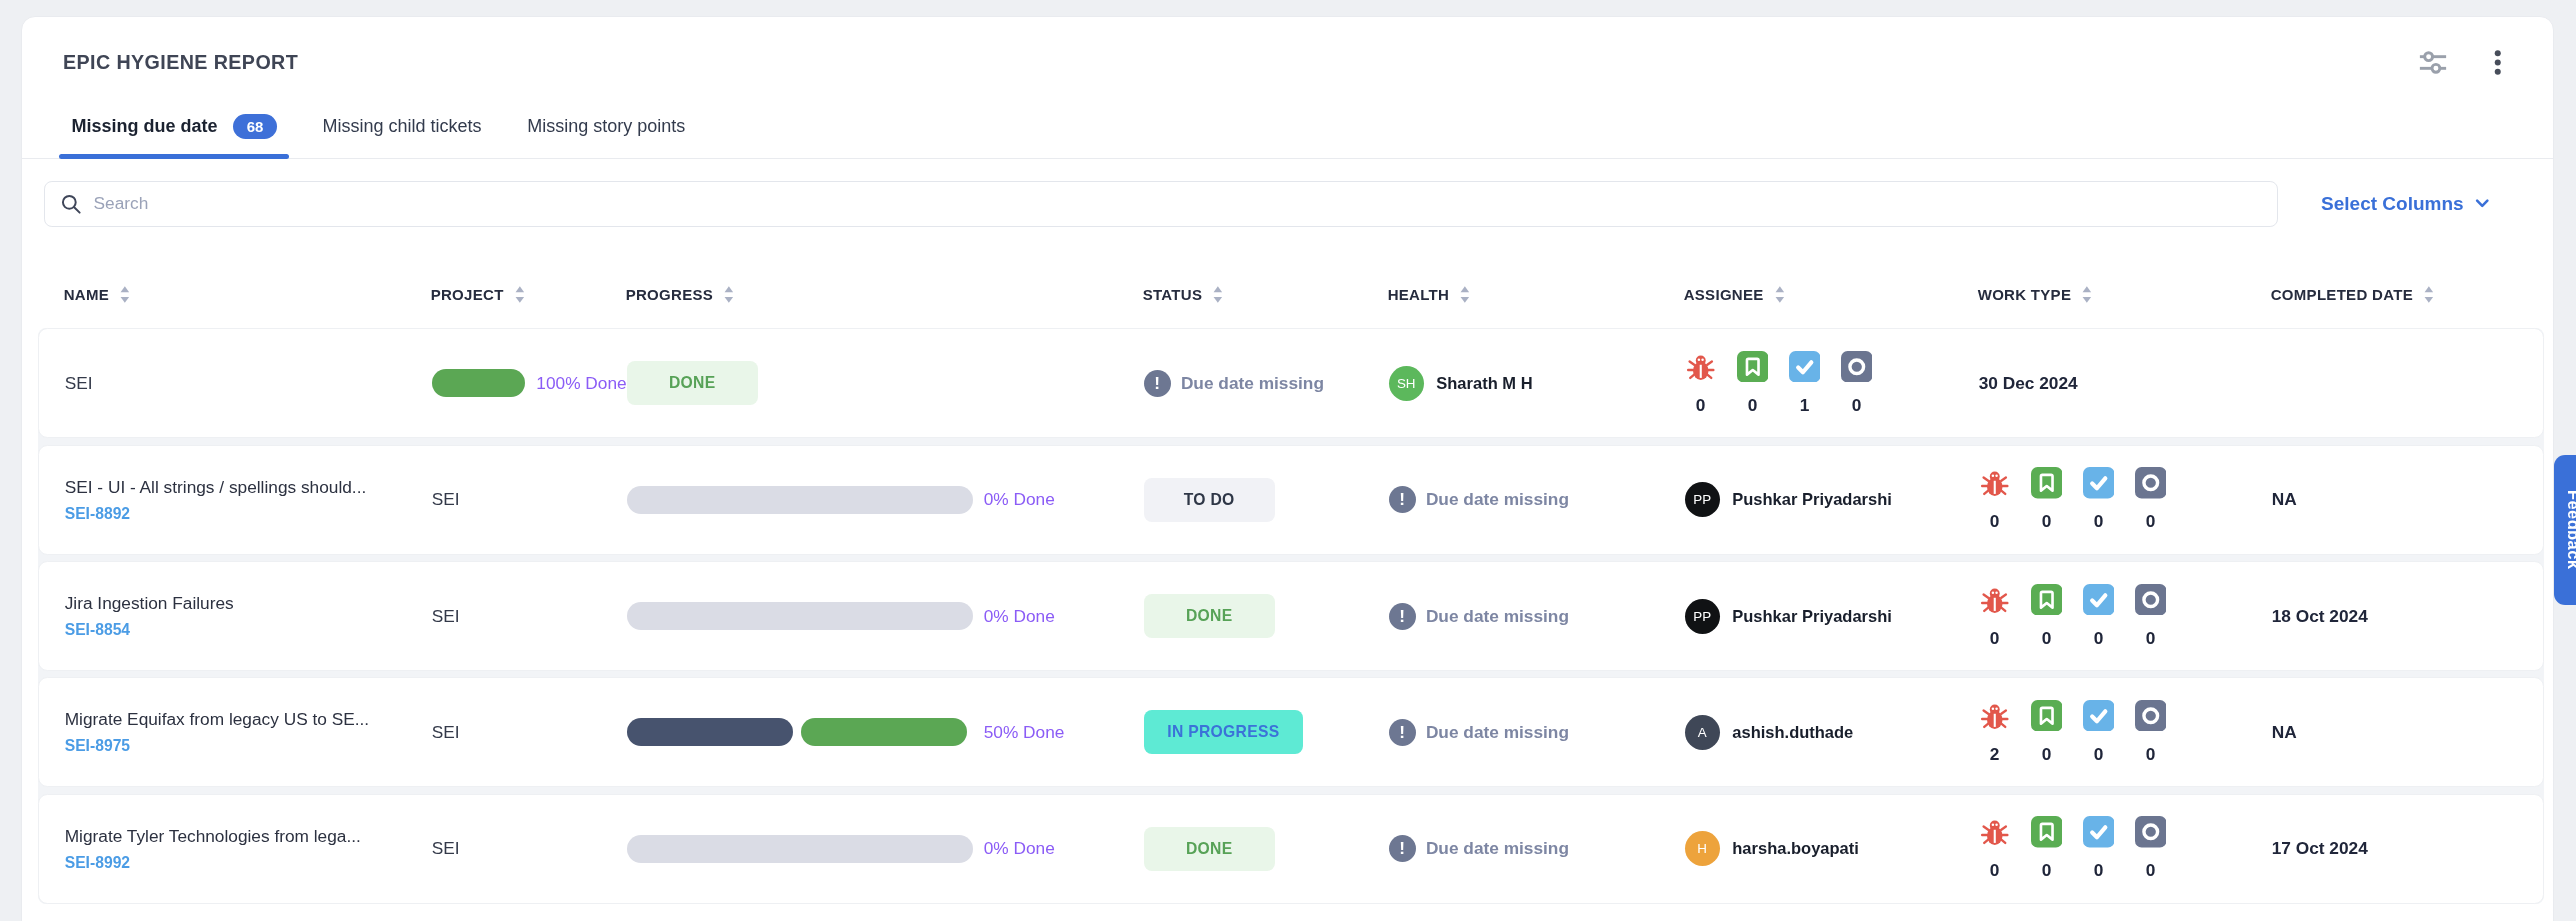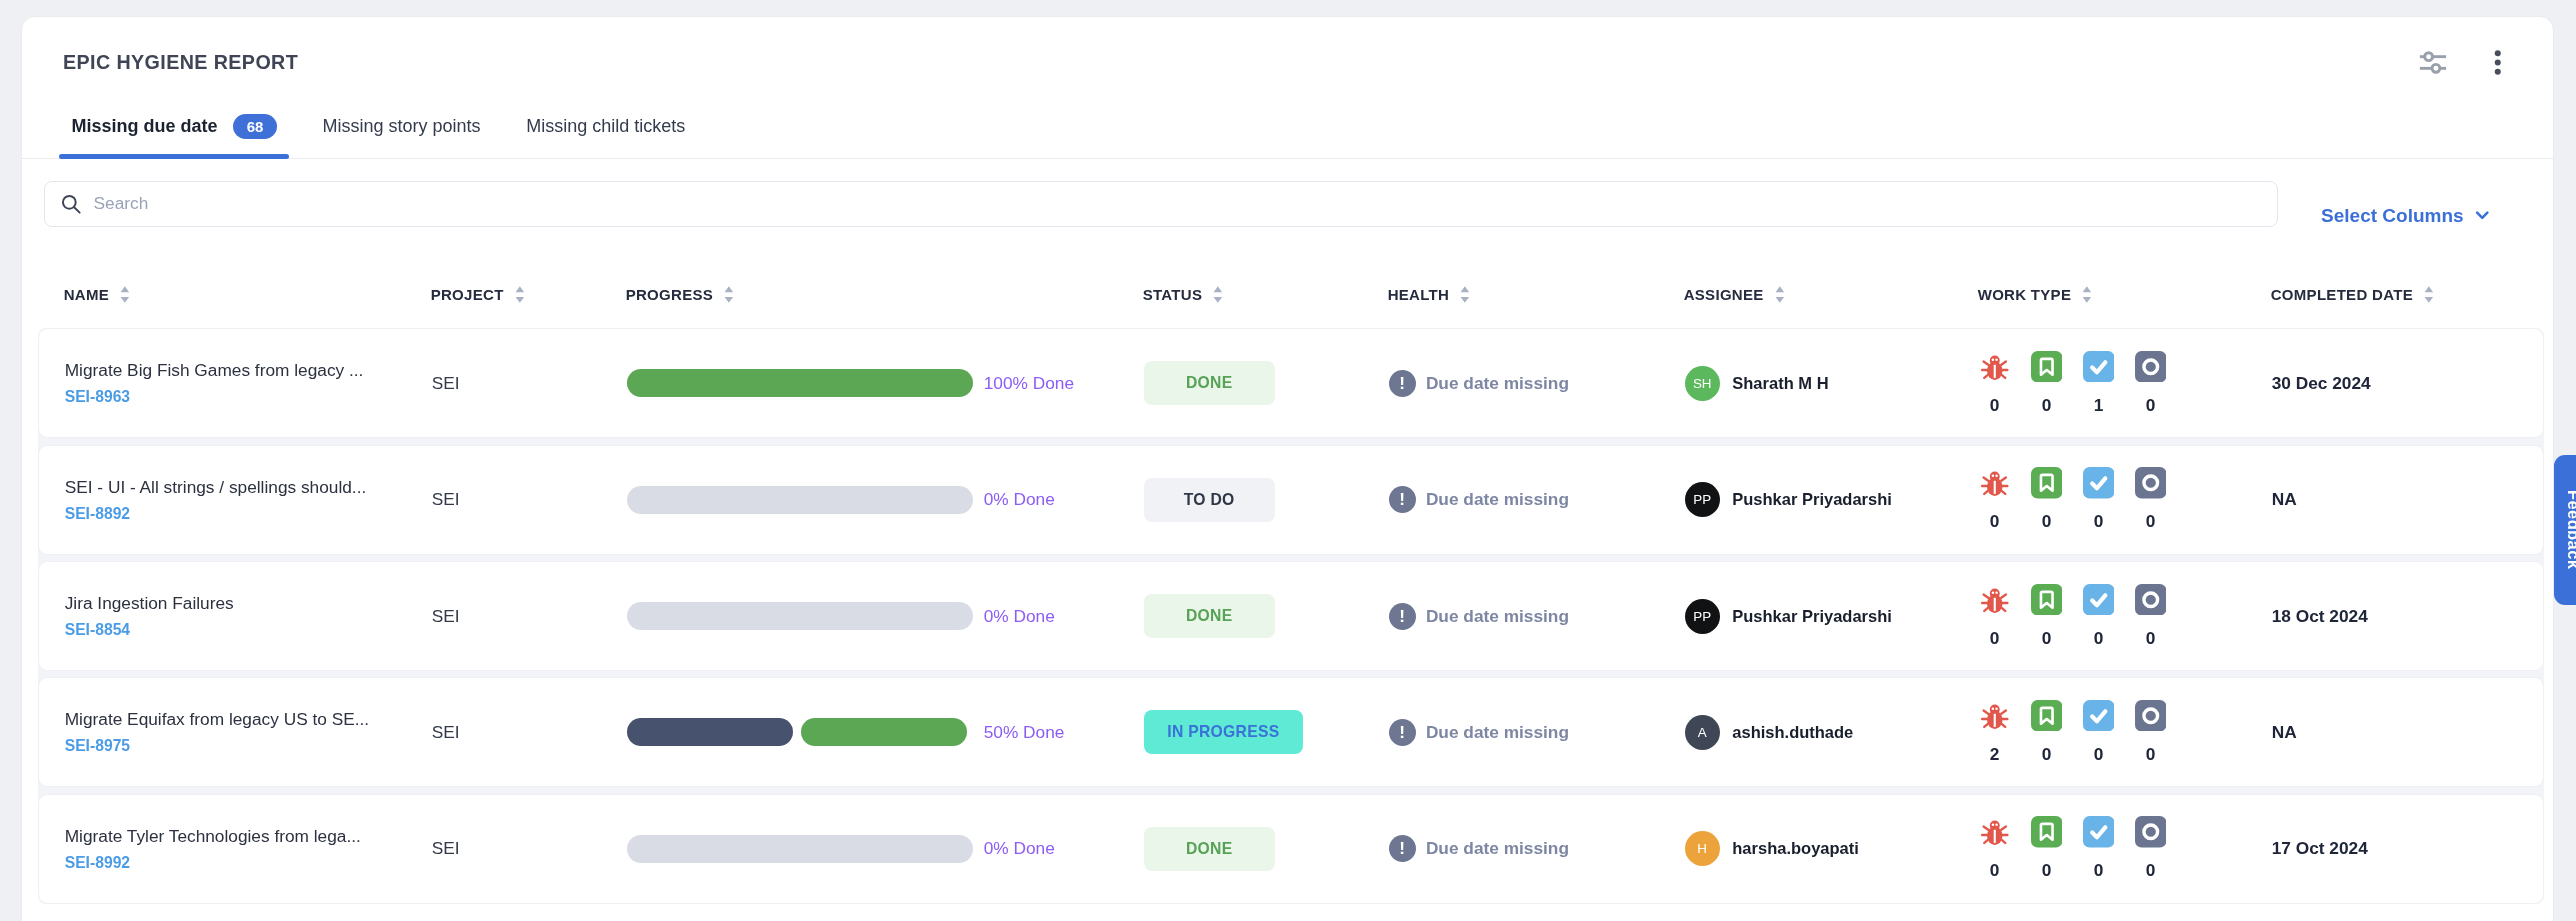--- a/index.html
+++ b/index.html
@@ -21,21 +21,21 @@
   .header-icons { display:flex; align-items:center; gap:23.6px; }
   .icon-btn { width:41px; height:41px; display:flex; align-items:center; justify-content:center; cursor:pointer; border-radius:6.3px; }
   
   .tabs-wrap { border-bottom:1.6px solid #e9ebef; margin-top:20.5px; }
   .tabs { display:flex; gap:20.5px; margin-left:37px; }
   .tab { position:relative; display:flex; align-items:center; gap:15.7px; padding:11px 12.6px 19px; font-size:18px; color:#333b4d; cursor:pointer; white-space:nowrap; }
   .tab.active { font-weight:700; color:#1b2230; }
   .tab.active::after { content:''; position:absolute; left:0; right:0; bottom:-1.6px; height:5.5px; background:#3a70d8; border-radius:3.1px; }
   .tab-badge { background:#3e70d8; color:#fff; border-radius:786px; font-size:15px; font-weight:700; padding:4.7px 13.4px; line-height:1; }
   
-  .search-row { display:flex; align-items:flex-end; margin:22px 61px 0 22px; gap:43px; }
+  .search-row { display:flex; align-items:center; margin:22px 61px 0 22px; gap:43px; }
   .search-box { flex:1; height:46px; border:1.6px solid #e3e6ec; border-radius:7.9px; background:#fff; display:flex; align-items:center; padding:0 14px; gap:11px; }
   .search-box input { border:none; outline:none; flex:1; font-size:17.3px; font-family:"Liberation Sans",sans-serif; color:#2c3140; background:transparent; }
   .search-box input::placeholder { color:#9aa2b8; }
   .select-columns { display:flex; align-items:center; gap:7.9px; color:#3a70d8; font-weight:700; font-size:19px; white-space:nowrap; cursor:pointer; }
   
   .grid { display:grid; grid-template-columns:367px 195px 517px 245px 296px 294px 293px auto; align-items:center; padding-left:26px; }
   .thead { margin:38px 9.4px 0 15.7px; height:60px; }
   .hcell { display:flex; align-items:center; gap:7.9px; font-size:15px; font-weight:700; color:#262c3e; letter-spacing:0.3px; cursor:pointer; }
   .rows { margin:3.9px 9.4px 0 15.7px; background:#f2f4f7; border-radius:7.9px; }
   .trow { height:110px; background:#fff; border:0.8px solid #eef0f3; border-radius:9.4px; margin-bottom:6.3px; }
@@ -96,24 +96,24 @@
     </div>
   </div>
 
   <div class="tabs-wrap">
     <div class="tabs">
         <div class="tab active">
           <span>Missing due date</span>
           <span class="tab-badge">68</span>
         </div>
         <div class="tab">
+          <span>Missing child tickets</span>
+        </div>
+        <div class="tab">
           <span>Missing story points</span>
-        </div>
-        <div class="tab">
-          <span>Missing child tickets</span>
         </div>
       </div>
   </div>
 
   <div class="search-row">
     <div class="search-box">
       <span style="display:flex;">
         <svg width="23.6" height="23.6" viewBox="0 0 24 24" fill="none" stroke="#3f4659" stroke-width="2" stroke-linecap="round">
           <circle cx="10.5" cy="10.5" r="6.5"></circle>
             <line x1="15.7" y1="15.7" x2="21" y2="21"></line>
@@ -200,24 +200,20 @@
         <span style="display: flex;">
           <svg width="15.7" height="19" viewBox="0 0 12 16">
             <path d="M6 1 L9.6 6 H2.4 Z" fill="#aab1c4"></path>
             <path d="M6 15 L2.4 10 H9.6 Z" fill="#aab1c4"></path>
           </svg>
         </span>
       </div>
     </div>
   <div class="rows">
       <div class="trow grid">
-        <div class="cell-name">
-          <div class="epic-name">Migrate Big Fish Games from legacy ...</div>
-          <a class="ticket">SEI-8963</a>
-        </div>
         <div class="cell-project">SEI</div>
         <div class="cell-progress">
           <div class="track">
             <div class="seg" style="background: rgb(91, 167, 84); flex: 0 0 100%;"></div>
           </div>
           <span class="pct-label">100% Done</span>
         </div>
         <div><span class="pill done">DONE</span></div>
         <div class="cell-health">
           <span class="warn">!</span>

